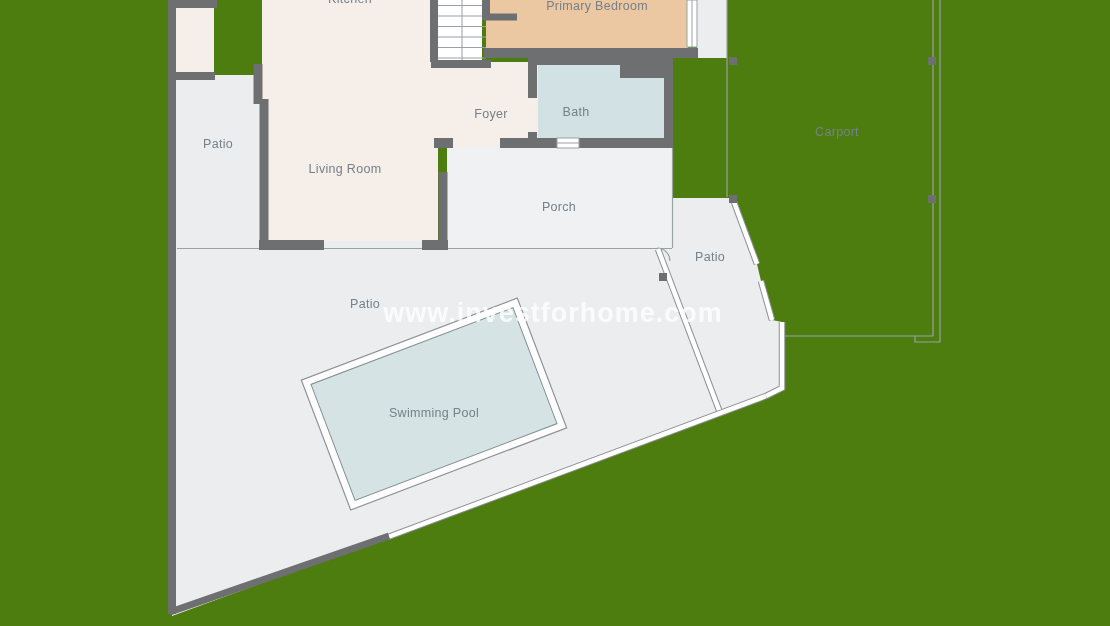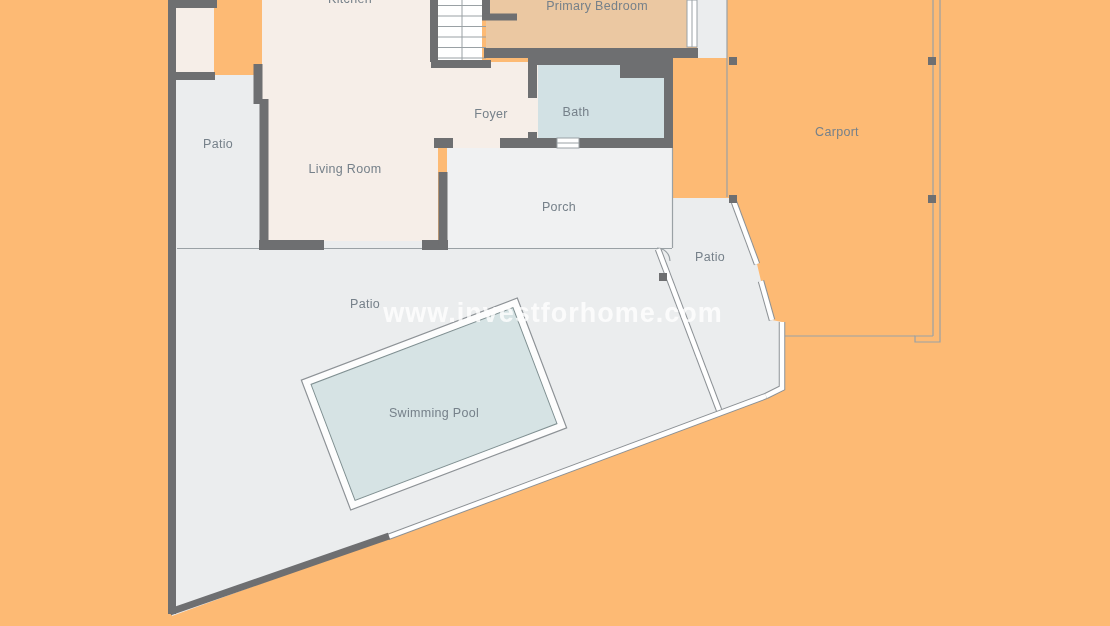--- a/index.html
+++ b/index.html
@@ -1,16 +1,16 @@
 <!DOCTYPE html>
 <html><head>
 <meta charset="utf-8">
 <style>
   html,body{margin:0;padding:0;background:#ffffff;}
-  .stage{position:relative;width:1110px;height:626px;background:#fdba74;overflow:hidden;
+  .stage{position:relative;width:1110px;height:626px;background:#4d7c0f;overflow:hidden;
          font-family:"Liberation Sans", sans-serif;}
   svg{display:block}
   text.room-label{font-family:"Liberation Sans", sans-serif;font-size:12.5px;fill:#76818a;letter-spacing:.3px;}
   text.watermark{font-family:"Liberation Sans", sans-serif;font-size:27px;font-weight:bold;
                  fill:#ffffff;opacity:.8;letter-spacing:1px;}
 </style>
 </head>
 <body>
 
 <div class="stage">

